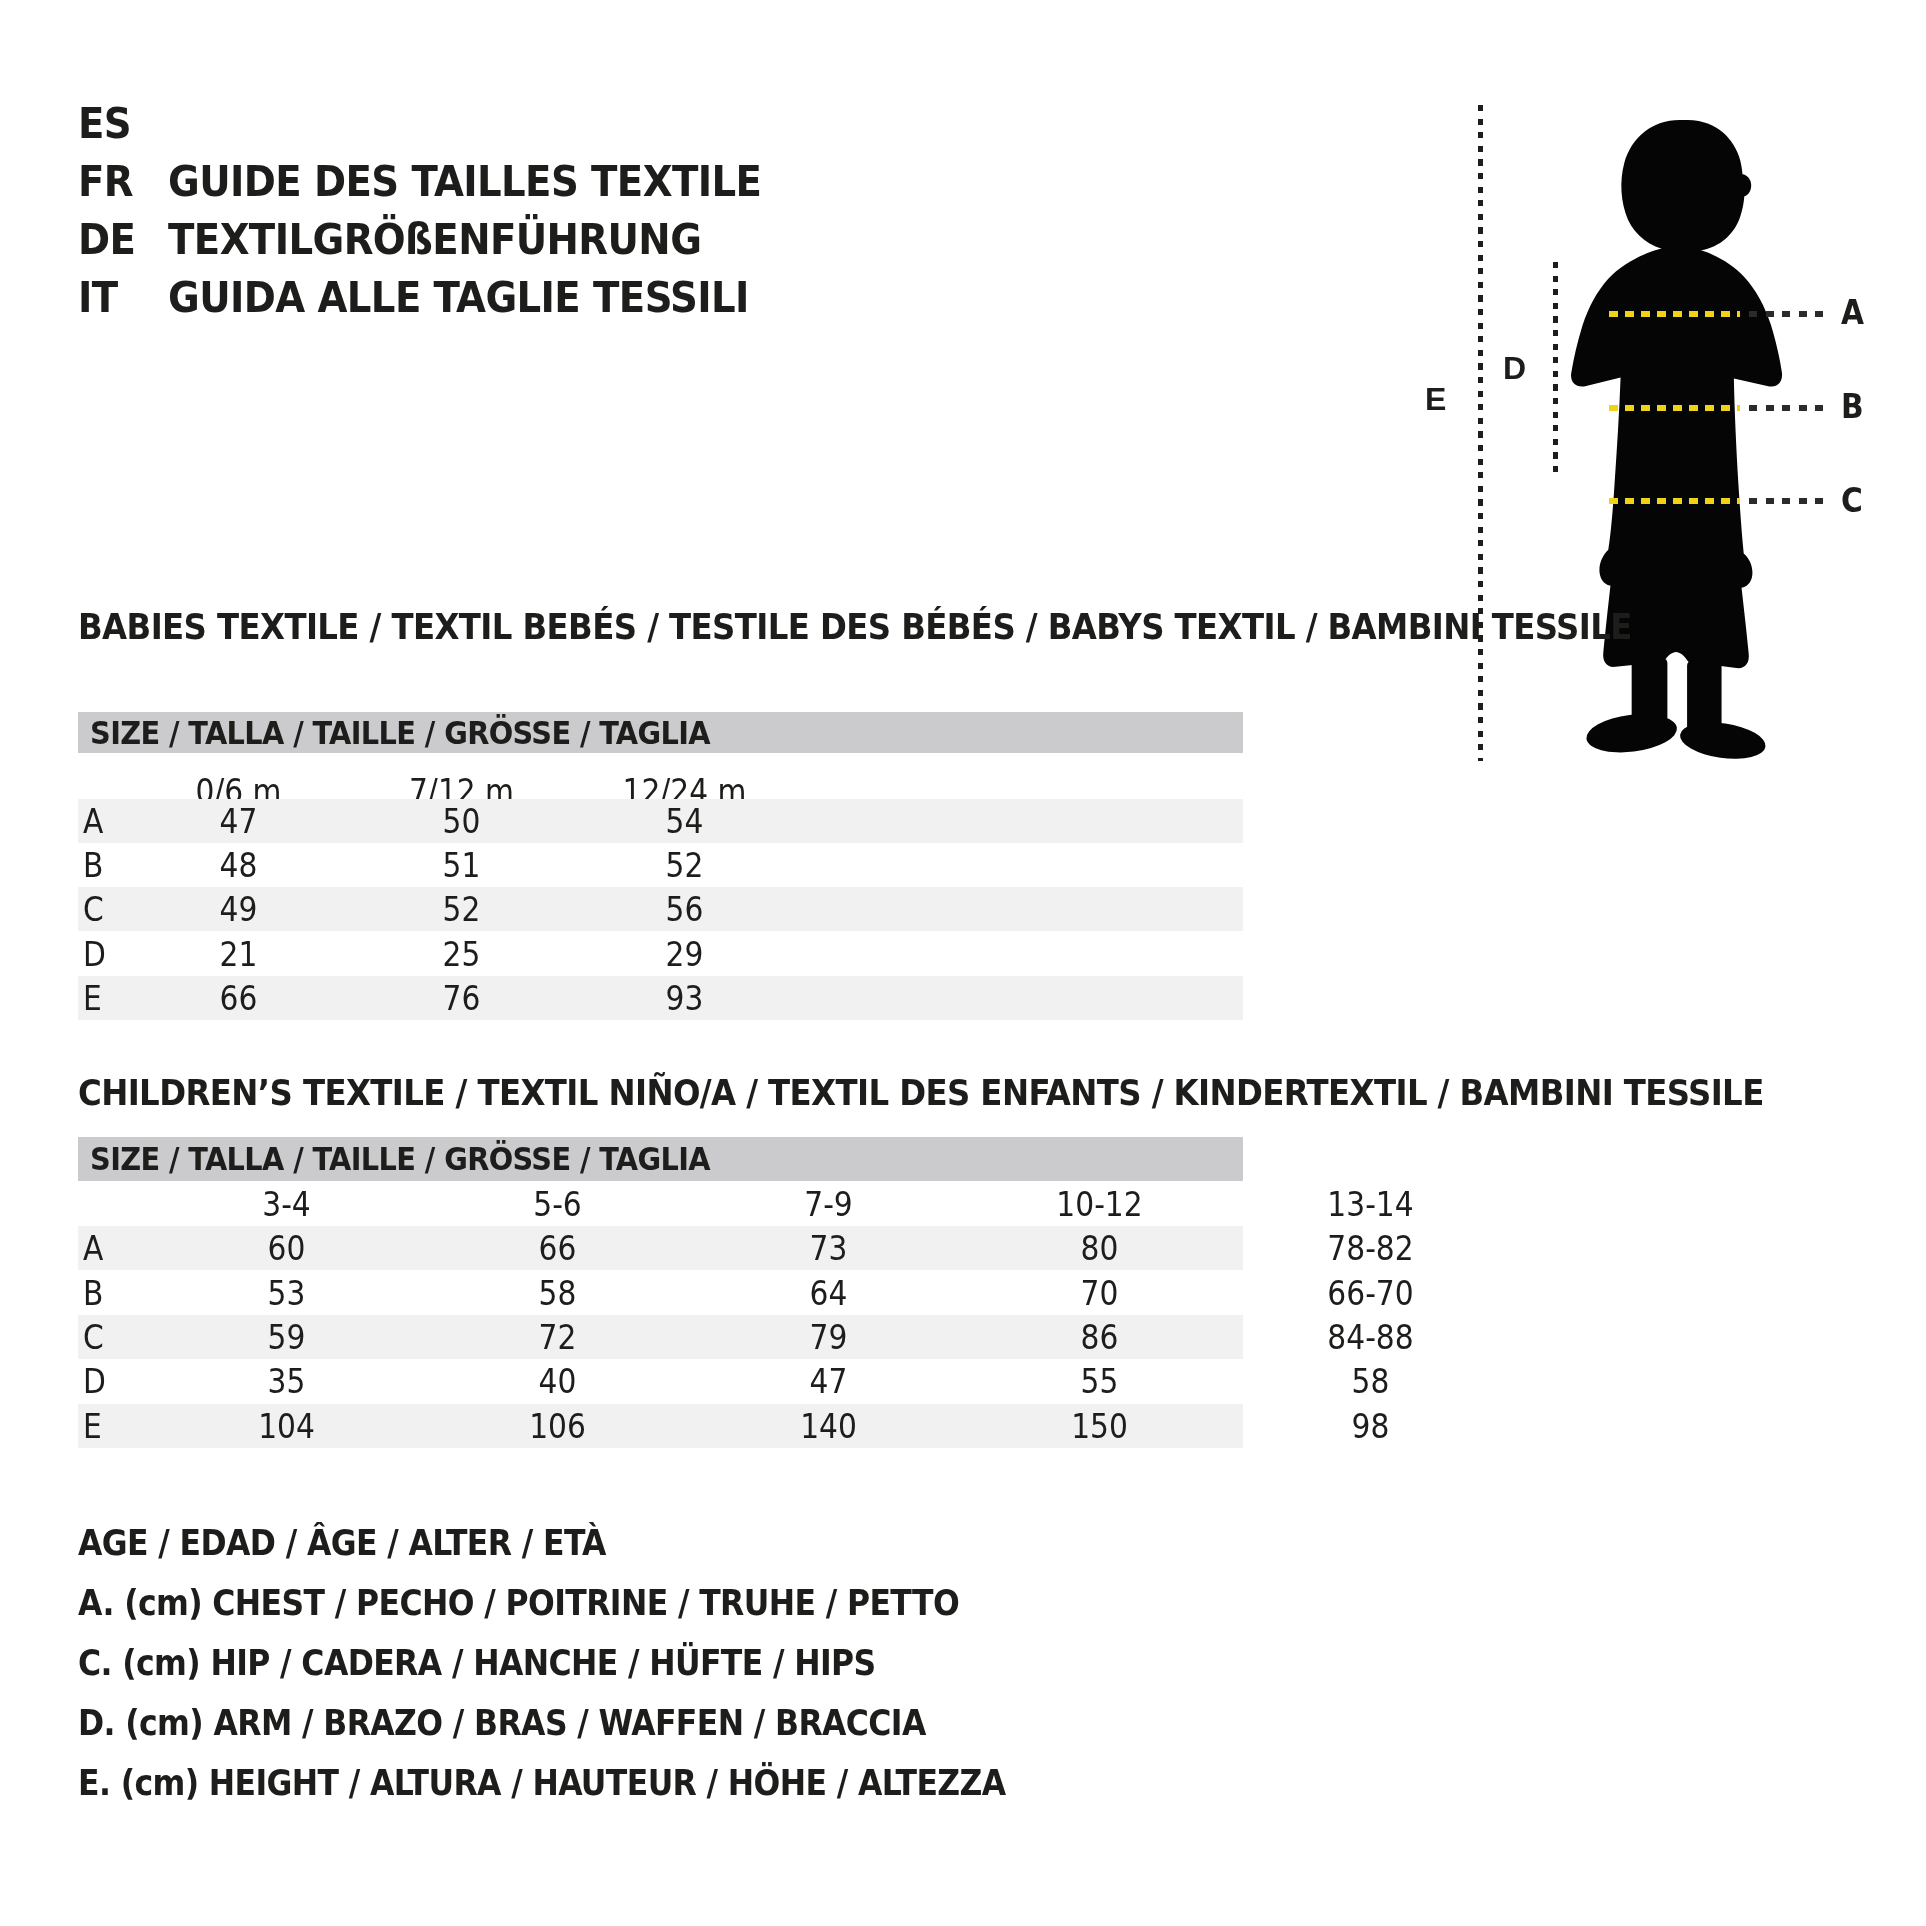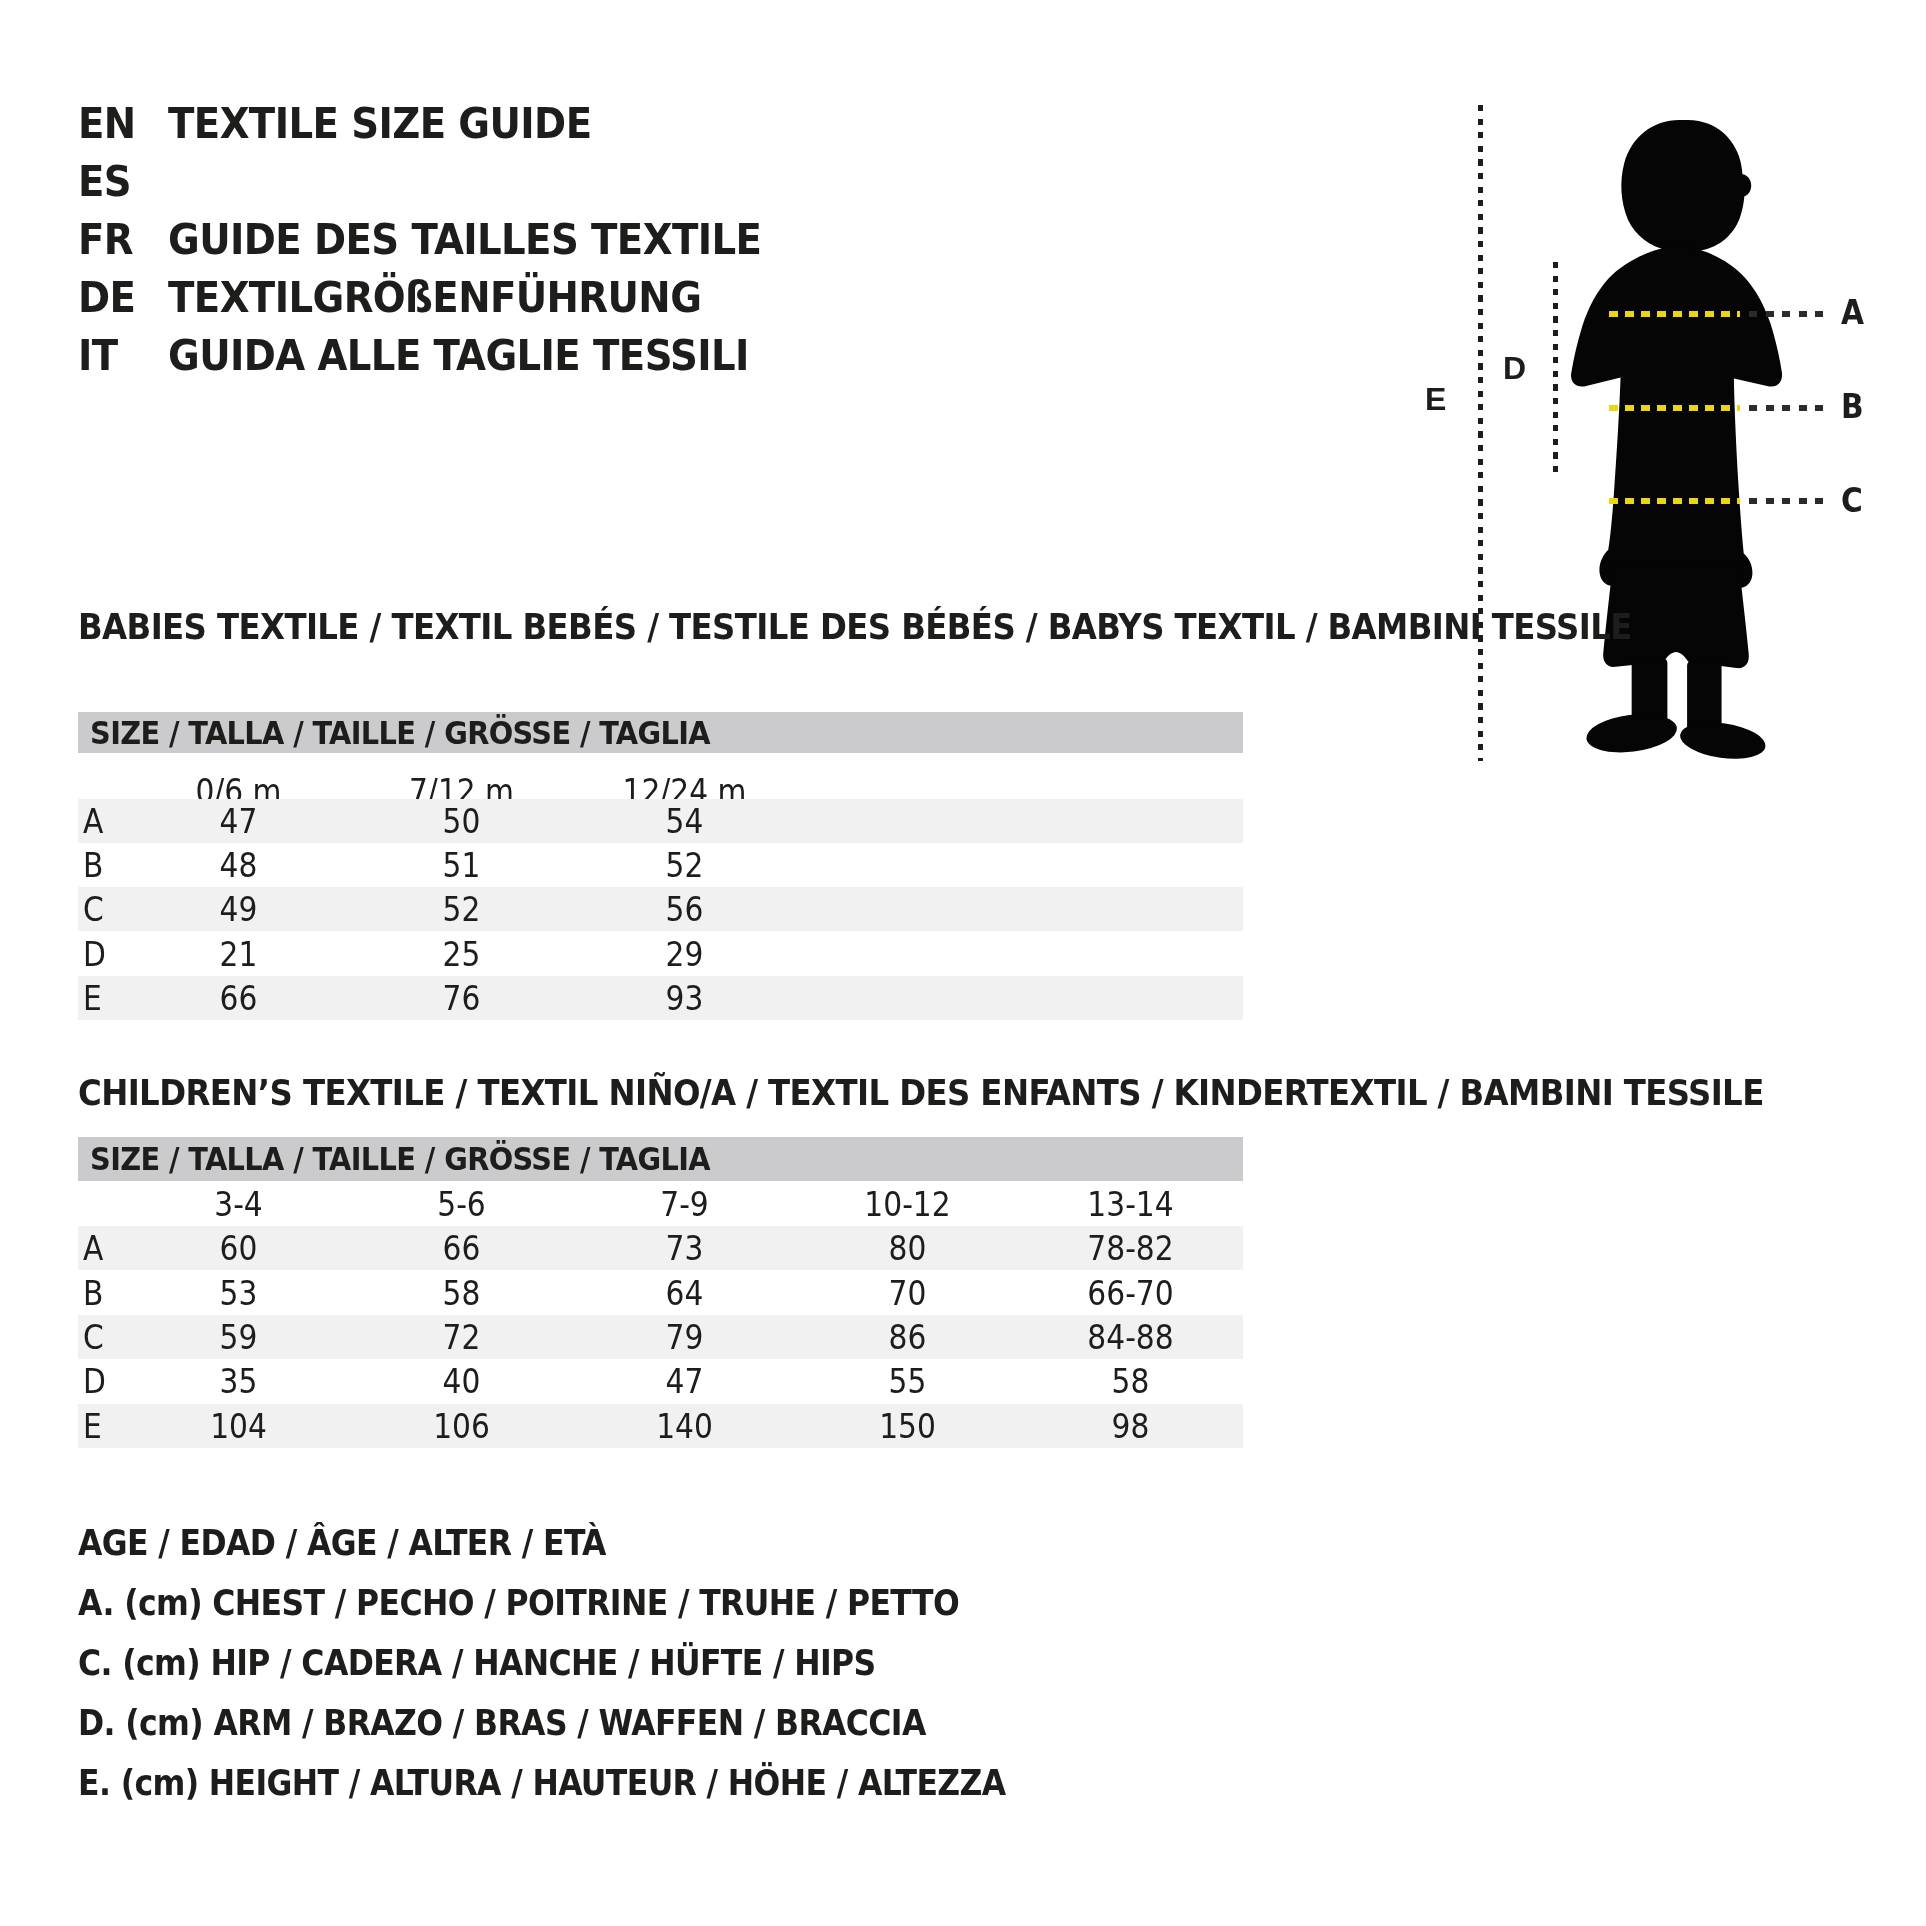--- a/index.html
+++ b/index.html
@@ -13,21 +13,21 @@
   .langs{position:absolute;left:78px;top:94px;}
   .lang-row{display:flex;height:58px;align-items:center;white-space:nowrap;}
   .lang-code{width:90px;font-size:43px;font-weight:700;letter-spacing:-0.6px;}
   .lang-title{font-size:43px;font-weight:700;letter-spacing:-0.6px;}
   
   .sec-title{position:absolute;left:78px;font-size:36px;font-weight:700;white-space:nowrap;letter-spacing:-0.6px;}
   .band{position:absolute;left:78px;width:1165px;display:flex;align-items:center;background:#cbcbcd;}
   .band span{padding-left:12px;font-size:32px;font-weight:700;letter-spacing:-0.6px;white-space:nowrap;}
   .tgrid{display:grid;align-items:center;font-size:33px;font-weight:400;}
   .g-b{grid-template-columns:49px 223px 223px 223px;}
-  .g-c{grid-template-columns:49px 223px 223px 223px 223px 223px;}
+  .g-c{grid-template-columns:49px 223px 223px 223px 223px 223px;gap:48px;}
   .tgrid .rowlabel{padding-left:5px;text-align:left;}
   .tgrid .cell{text-align:center;}
   .trow{position:absolute;left:78px;width:1165px;height:44px;}
   .trow.striped{background:#f1f1f2;}
   .thead{position:absolute;left:78px;width:1165px;}
   
   .legend{position:absolute;left:78px;top:1513px;}
   .legend-row{display:flex;align-items:center;height:60px;font-size:35px;font-weight:700;letter-spacing:-0.6px;white-space:nowrap;}
   
   .vdots{position:absolute;width:5px;background-image:repeating-linear-gradient(to bottom,#1d1d1b 0 6.2px,transparent 6.2px 13.6px);}
@@ -36,24 +36,20 @@
   .fig-label{position:absolute;font-size:32px;font-weight:700;font-stretch:normal;font-family:"Liberation Sans","DejaVu Sans",sans-serif;}
   .abc-label{position:absolute;font-size:33px;font-weight:700;letter-spacing:-0.6px;}
   .silhouette{position:absolute;left:1559px;top:104px;width:234px;height:665px;}
 </style>
 </head>
 <body>
 
 <div class="page">
 
   <div class="langs">
-      <div class="lang-row">
-        <div class="lang-code" style="width: 90px;">EN</div>
-        <div class="lang-title">TEXTILE SIZE GUIDE</div>
-      </div>
       <div class="lang-row">
         <div class="lang-code" style="width: 90px;">ES</div>
       </div>
       <div class="lang-row">
         <div class="lang-code" style="width: 90px;">FR</div>
         <div class="lang-title">GUIDE DES TAILLES TEXTILE</div>
       </div>
       <div class="lang-row">
         <div class="lang-code" style="width: 90px;">DE</div>
         <div class="lang-title">TEXTILGRÖßENFÜHRUNG</div>

